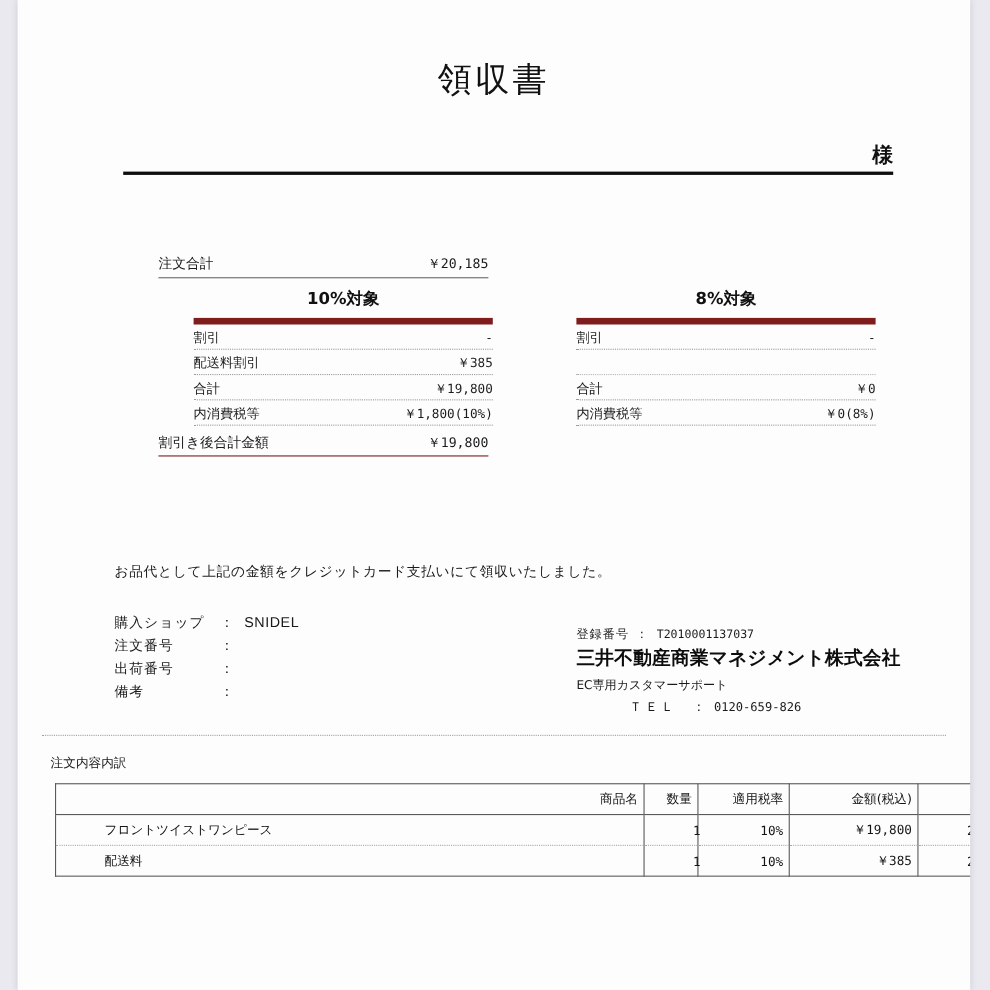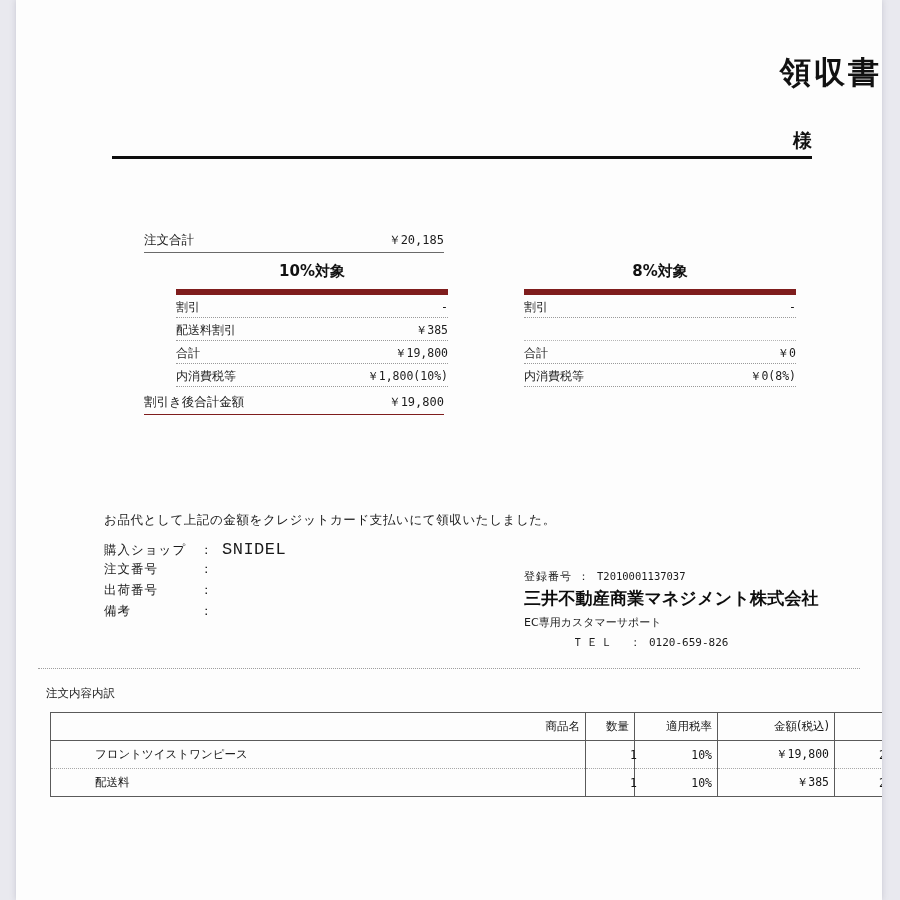--- a/index.html
+++ b/index.html
@@ -24,23 +24,23 @@
     background: #fdfdfd;
     box-shadow: 0 0 6px rgba(120,120,140,0.30);
     overflow: hidden;
   }
 
   
   .doc-title {
     position: absolute;
     left: 0; top: 52px;
     width: 866px;
-    text-align: right;
+    text-align: center;
     font-size: 31px;
-    font-weight: bold;
+    font-weight: normal;
     letter-spacing: 3px;
     color: #111;
   }
 
   
   .name-row {
     position: absolute;
     left: 96px; top: 128px;
     width: 700px;
     height: 34px;
@@ -121,33 +121,33 @@
   
   .statement {
     position: absolute;
     left: 88px; top: 512px;
     font-size: 12.5px;
     letter-spacing: 0.6px;
     color: #1a1a1a;
   }
 
   
-  .meta { position: absolute; left: 88px; top: 540px; }
+  .meta { position: absolute; left: 88px; top: 558px; }
   .meta-row {
     display: flex;
     align-items: baseline;
     height: 21px;
     font-size: 12.5px;
     color: #1a1a1a;
   }
   .meta-label { width: 96px; letter-spacing: 1px; }
   .meta-colon { width: 22px; }
   .meta-value {
-    font-family: Liberation Mono, monospace;
-    font-size: 17px;
+    font-family: Liberation Sans, sans-serif;
+    font-size: 13px;
     letter-spacing: 0.5px;
   }
 
   
   .issuer { position: absolute; left: 508px; top: 569px; }
   .issuer-reg {
     display: flex;
     align-items: baseline;
     font-size: 11px;
     color: #1a1a1a;

